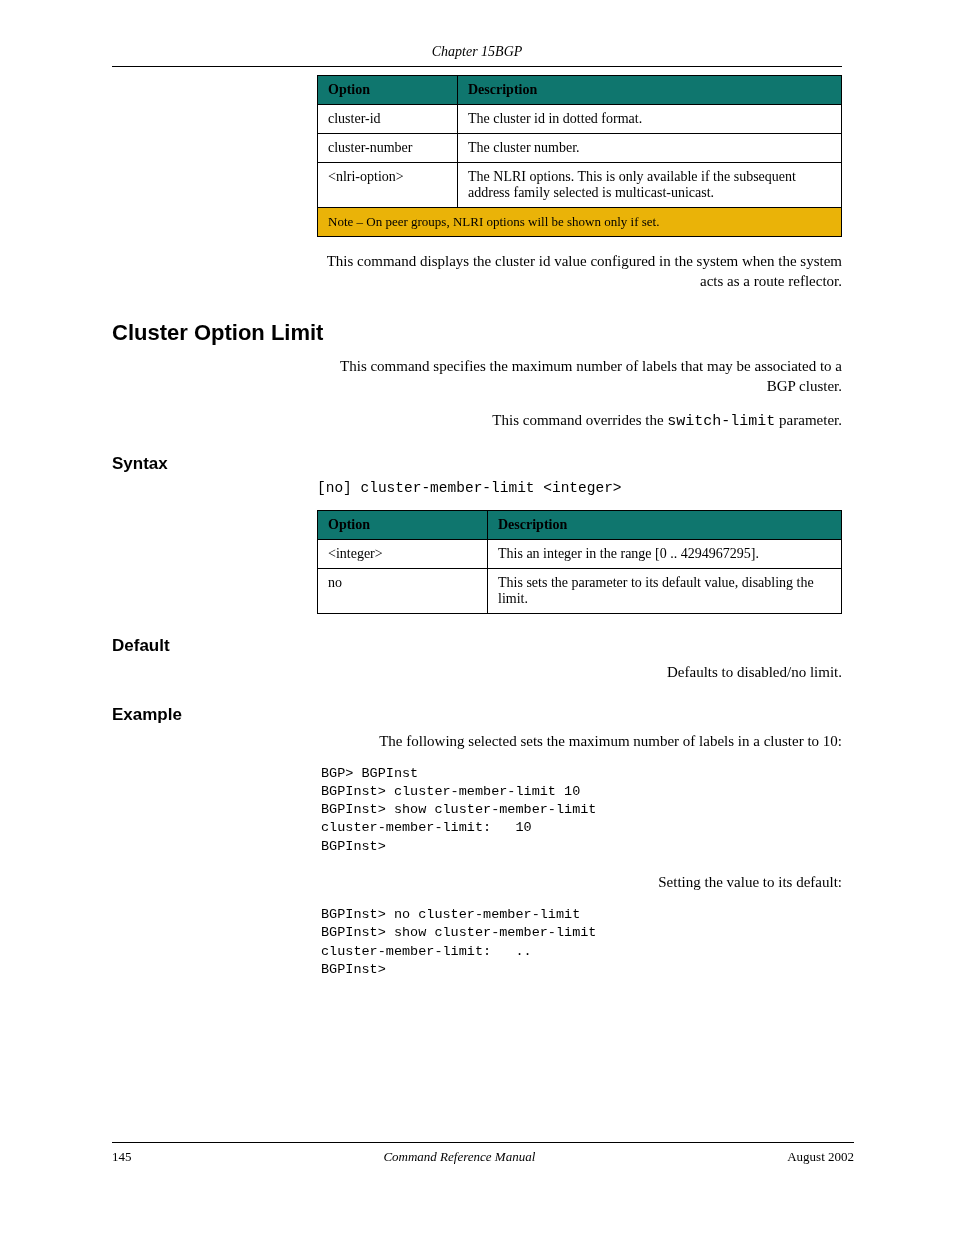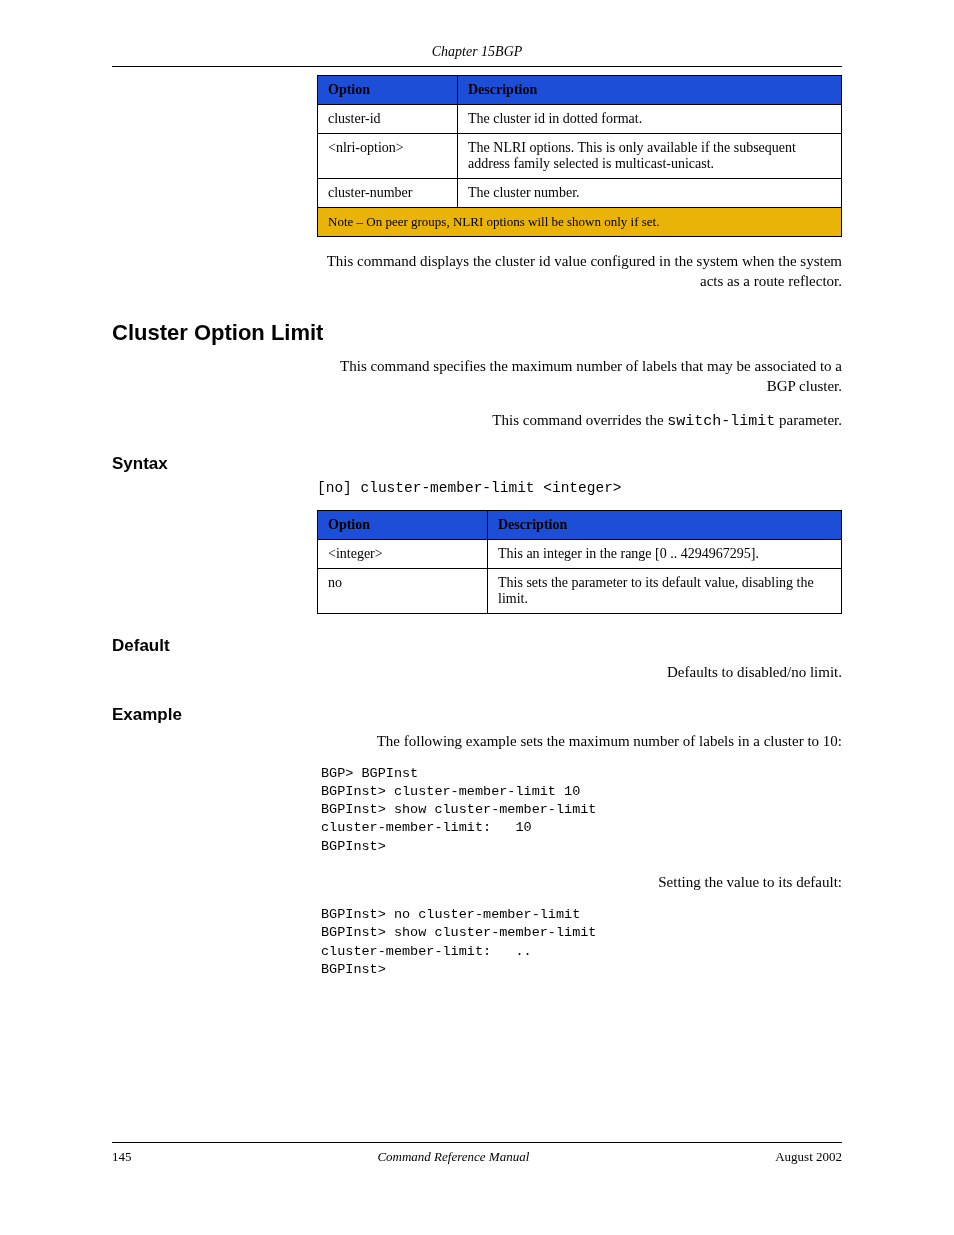--- a/index.html
+++ b/index.html
@@ -62,39 +62,39 @@
     font-size: 14px;
     margin: 8px 0 14px 0;
   }
   table.opts th, table.opts td {
     border: 1px solid #000;
     padding: 6px 10px;
     text-align: left;
     vertical-align: top;
   }
   table.opts th {
-    background: #1d4ed8;
+    background: #0f766e;
     font-weight: bold;
   }
   table.opts tr.note td {
     background: #eab308;
     font-size: 13px;
   }
   .mono { font-family: "Courier New", Courier, monospace; }
   .example-block {
     font-family: "Courier New", Courier, monospace;
     font-size: 13.5px;
     white-space: pre;
     line-height: 1.35;
     margin: 6px 0 16px 4px;
   }
   .footer {
     position: absolute;
     left: 112px;
-    right: 112px;
+    right: 100px;
     bottom: 70px;
   }
   .footer-rule {
     border-top: 1px solid #000;
     margin-bottom: 6px;
   }
   .footer-row {
     display: flex;
     justify-content: space-between;
     font-family: "Times New Roman", Times, serif;
@@ -126,26 +126,26 @@
       <tbody>
           <tr>
         <th>Option</th>
         <th>Description</th>
       </tr>
       <tr>
         <td>cluster-id</td>
         <td>The cluster id in dotted format.</td>
       </tr>
       <tr>
+        <td>cluster-number</td>
+        <td>The cluster number.</td>
+      </tr>
+      <tr>
         <td>&lt;nlri-option&gt;</td>
         <td>The NLRI options. This is only available if the subsequent address family selected is multicast-unicast.</td>
-      </tr>
-      <tr>
-        <td>cluster-number</td>
-        <td>The cluster number.</td>
       </tr>
       <tr class="note">
         <td colspan="2">Note – On peer groups, NLRI options will be shown only if set.</td>
       </tr>
     </tbody>
       </table>
 
     <p class="para">This command displays the cluster id value configured in the system when the system acts as a route reflector.</p>
 
     <div class="h2">Cluster Option Limit</div>
@@ -176,21 +176,21 @@
         <td>no</td>
         <td>This sets the parameter to its default value, disabling the limit.</td>
       </tr>
     </tbody>
       </table>
 
     <div class="h3">Default</div>
     <p class="para">Defaults to disabled/no limit.</p>
 
     <div class="h3">Example</div>
-    <p class="para">The following example sets the maximum number of labels in a cluster to 10:</p>
+    <p class="para">The following selected sets the maximum number of labels in a cluster to 10:</p>
     <div class="example-block">BGP&gt; BGPInst
 BGPInst&gt; cluster-member-limit 10
 BGPInst&gt; show cluster-member-limit
 cluster-member-limit:   10
 BGPInst&gt;</div>
 
     <p class="para">Setting the value to its default:</p>
     <div class="example-block">BGPInst&gt; no cluster-member-limit
 BGPInst&gt; show cluster-member-limit
 cluster-member-limit:   ..

